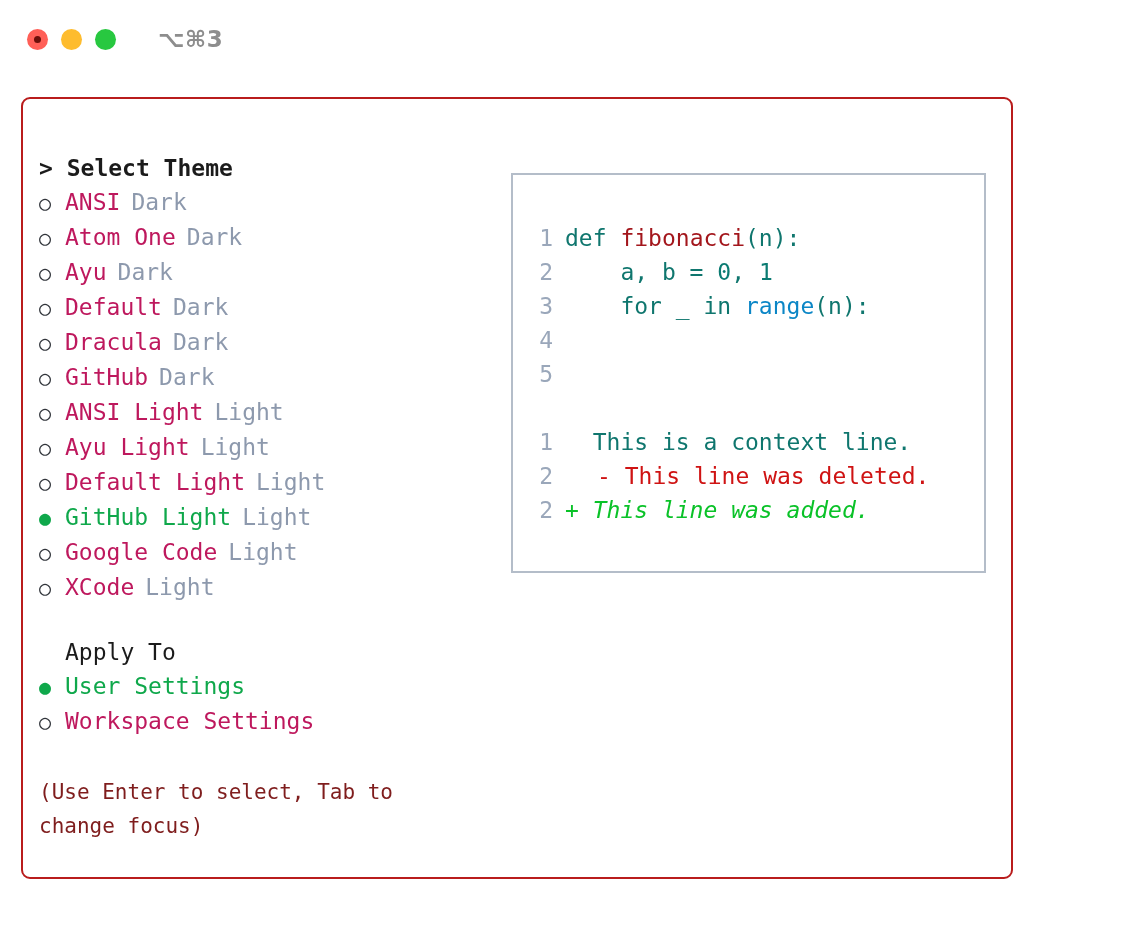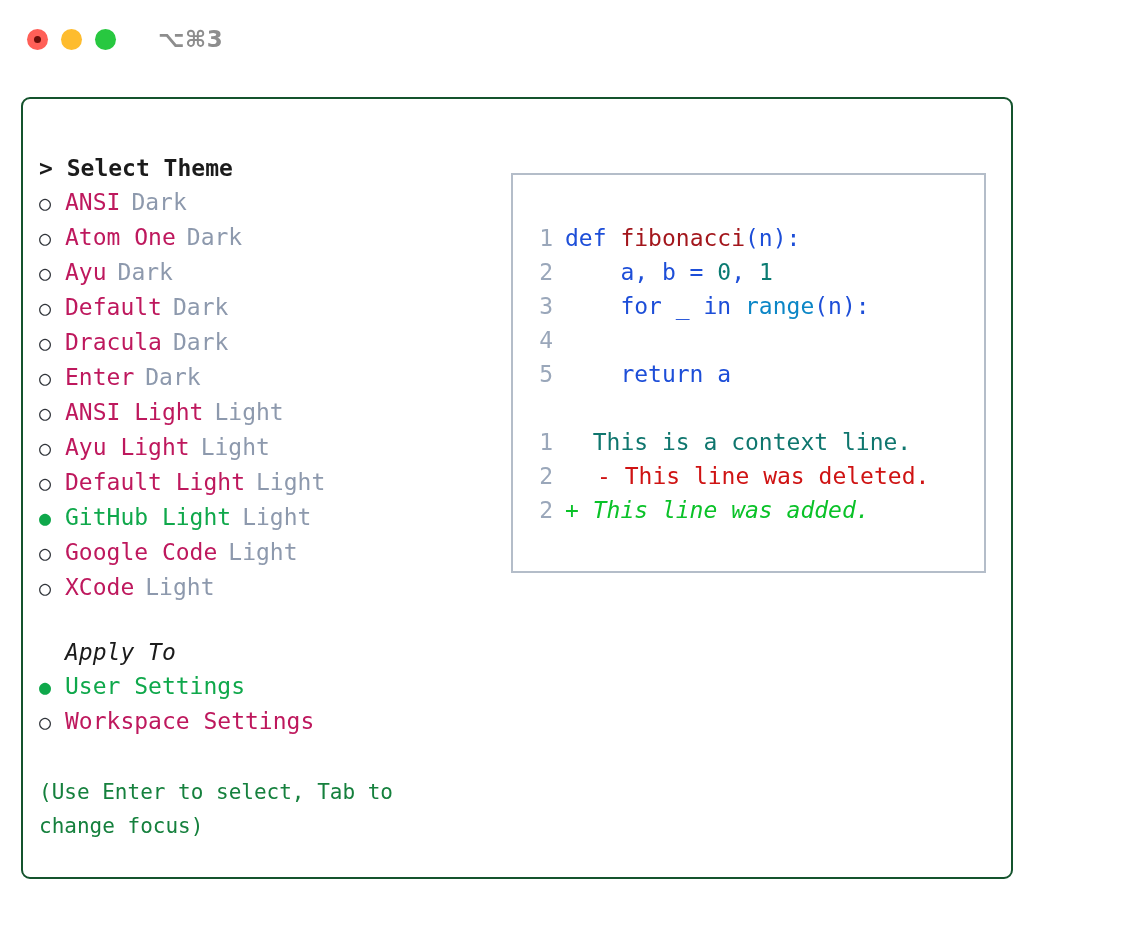--- a/index.html
+++ b/index.html
@@ -72,21 +72,21 @@
   }
 
   
   #main-panel {
     position: absolute;
     left: 21px;
     top: 97px;
     width: 992px;
     height: 782px;
     box-sizing: border-box;
-    border: 2px solid #14532d;
+    border: 2px solid #b91c1c;
     border-radius: 9px;
     background: #ffffff;
   }
 
   #panel-body {
     position: absolute;
     left: 0; top: 0;
     width: 100%; height: 100%;
     display: flex;
   }
@@ -131,28 +131,27 @@
     margin-left: 11px;
   }
 
   #apply-group { margin-top: 30px; }
   .apply-header {
     font-size: 23px;
     line-height: 34px;
     color: #1b1b1b;
     padding-left: 26px;
     white-space: pre;
-    font-style: italic;
   }
 
   #hint-text {
     margin-top: 36px;
     font-size: 21px;
     line-height: 34px;
-    color: #15803d;
+    color: #7f1d1d;
     width: 408px;
     white-space: pre-wrap;
   }
 
   
   #preview-column {
     flex: 1;
     padding: 52px 0 0 8px;
     box-sizing: border-box;
   }
@@ -182,21 +181,21 @@
   .lineno {
     display: inline-block;
     width: 28px;
     flex: 0 0 28px;
     text-align: right;
     color: #9aa7ba;
     margin-right: 12px;
   }
   .code-text { color: #24292e; }
 
-  .tok-plain   { color: #1d4ed8; }
+  .tok-plain   { color: #0f766e; }
   .tok-func    { color: #a3161c; }
   .tok-num     { color: #0b7b72; }
   .tok-builtin { color: #0b86c6; }
 
   .spacer-line { height: 34px; }
 
   .diff-context .code-text { color: #0f766e; }
   .diff-del     .code-text { color: #cf1313; margin-left: 32px; }
   .diff-add     .code-text { color: #0ac228; font-style: italic; }
 </style>
@@ -220,21 +219,21 @@
       <div id="theme-column">
 
         <div class="section-header bold">&gt; Select Theme</div>
 
         <div id="theme-options">
             <div class="opt-row"><span class="marker">○</span><span class="opt-label">ANSI</span><span class="opt-tag">Dark</span></div>
             <div class="opt-row"><span class="marker">○</span><span class="opt-label">Atom One</span><span class="opt-tag">Dark</span></div>
             <div class="opt-row"><span class="marker">○</span><span class="opt-label">Ayu</span><span class="opt-tag">Dark</span></div>
             <div class="opt-row"><span class="marker">○</span><span class="opt-label">Default</span><span class="opt-tag">Dark</span></div>
             <div class="opt-row"><span class="marker">○</span><span class="opt-label">Dracula</span><span class="opt-tag">Dark</span></div>
-            <div class="opt-row"><span class="marker">○</span><span class="opt-label">Enter</span><span class="opt-tag">Dark</span></div>
+            <div class="opt-row"><span class="marker">○</span><span class="opt-label">GitHub</span><span class="opt-tag">Dark</span></div>
             <div class="opt-row"><span class="marker">○</span><span class="opt-label">ANSI Light</span><span class="opt-tag">Light</span></div>
             <div class="opt-row"><span class="marker">○</span><span class="opt-label">Ayu Light</span><span class="opt-tag">Light</span></div>
             <div class="opt-row"><span class="marker">○</span><span class="opt-label">Default Light</span><span class="opt-tag">Light</span></div>
             <div class="opt-row selected"><span class="marker dot-selected">●</span><span class="opt-label">GitHub Light</span><span class="opt-tag">Light</span></div>
             <div class="opt-row"><span class="marker">○</span><span class="opt-label">Google Code</span><span class="opt-tag">Light</span></div>
             <div class="opt-row"><span class="marker">○</span><span class="opt-label">XCode</span><span class="opt-tag">Light</span></div>
           </div>
 
         <div id="apply-group">
           <div class="apply-header">Apply To</div>
@@ -247,21 +246,21 @@
         <div id="hint-text">(Use Enter to select, Tab to change focus)</div>
       </div>
 
       <div id="preview-column">
         <div id="code-box">
           <div id="code-lines">
               <div class="code-line"><span class="lineno">1</span><span class="code-text"><span class="tok-plain">def </span><span class="tok-func">fibonacci</span><span class="tok-plain">(n):</span></span></div>
               <div class="code-line"><span class="lineno">2</span><span class="code-text"><span class="tok-plain">    a, b = </span><span class="tok-num">0</span><span class="tok-plain">, </span><span class="tok-num">1</span></span></div>
               <div class="code-line"><span class="lineno">3</span><span class="code-text"><span class="tok-plain">    for _ in </span><span class="tok-builtin">range</span><span class="tok-plain">(n):</span></span></div>
               <div class="code-line"><span class="lineno">4</span></div>
-              <div class="code-line"><span class="lineno">5</span><span class="code-text"><span class="tok-plain">    return a</span></span></div>
+              <div class="code-line"><span class="lineno">5</span></div>
             </div>
           <div class="spacer-line"></div>
           <div id="diff-lines">
               <div class="code-line diff-context"><span class="lineno">1</span><span class="code-text">  This is a context line.</span></div>
               <div class="code-line diff-del"><span class="lineno">2</span><span class="code-text">- This line was deleted.</span></div>
               <div class="code-line diff-add"><span class="lineno">2</span><span class="code-text">+ This line was added.</span></div>
             </div>
         </div>
       </div>
 

